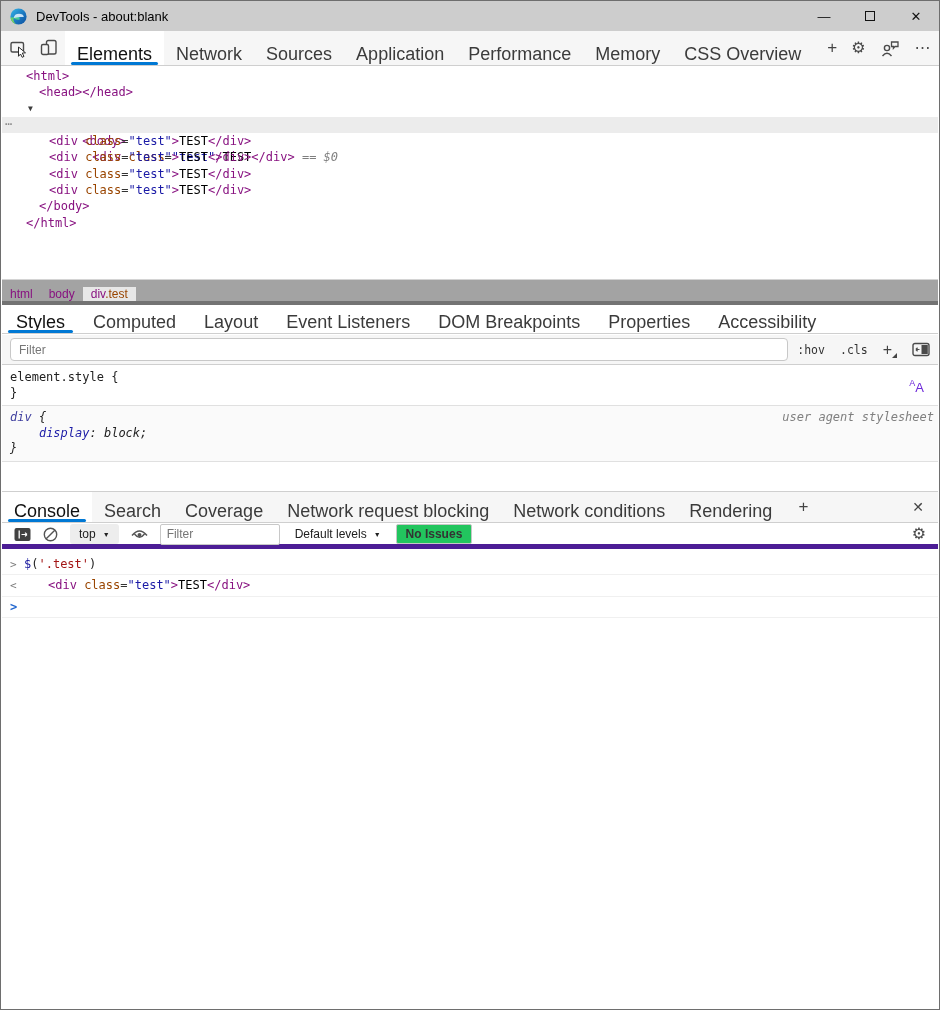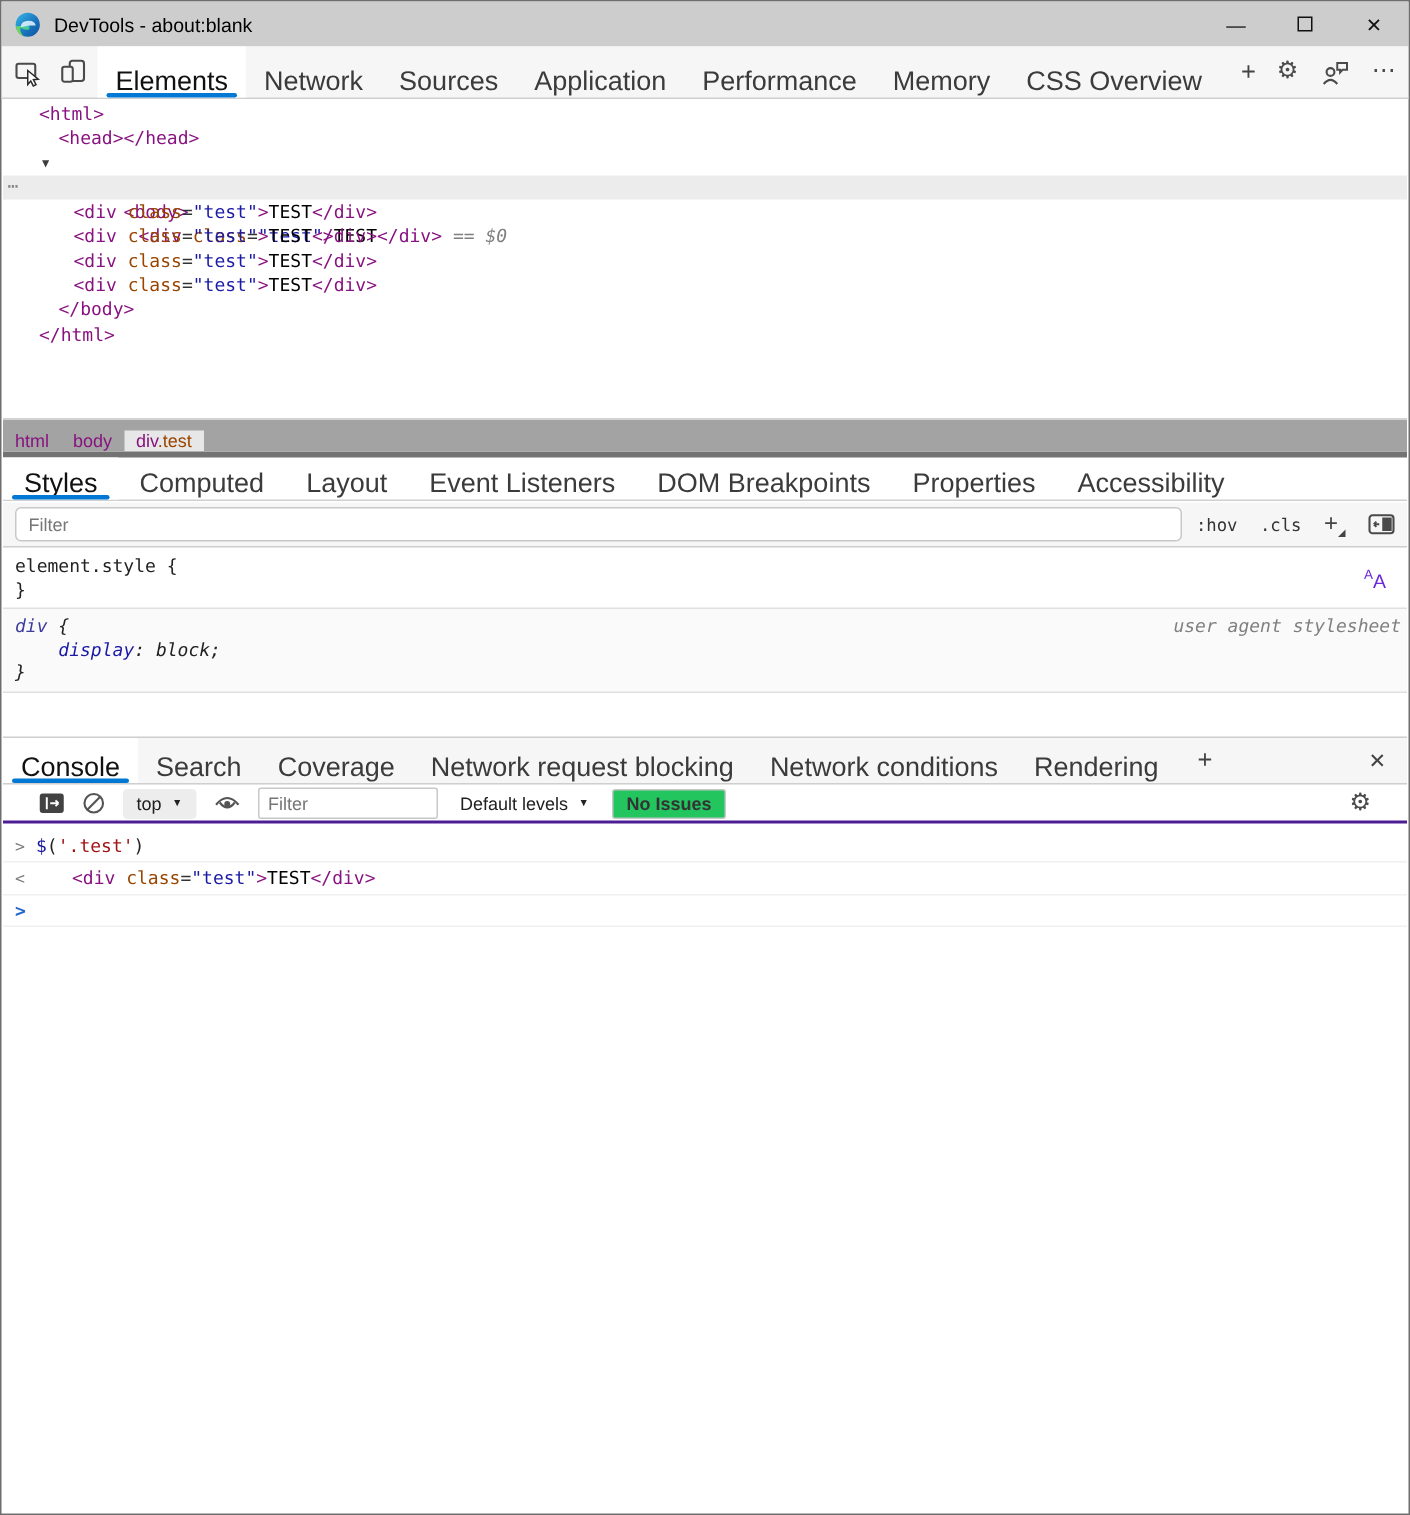--- a/index.html
+++ b/index.html
@@ -95,21 +95,21 @@
   .aa-icon .a-small { font-size:9px; vertical-align:6px; }
   .aa-icon .a-big { font-size:13px; }
 
   
   .drawer-tabs { position:absolute; top:490px; left:1px; right:1px; height:32px; background:#f6f6f6;
     border-top:1px solid #cfcfcf; border-bottom:1px solid #cfcfcf; display:flex; align-items:stretch; }
   .drawer-close { margin-left:auto; display:flex; align-items:center; padding-right:14px;
     font-size:14px; color:#444; }
 
   .console-toolbar { position:absolute; top:523px; left:1px; right:1px; height:25px; background:#fff;
-    border-bottom:2px solid #4c1d95; display:flex; align-items:center; padding:0 24px; gap:11px; }
+    border-bottom:5px solid #4c1d95; display:flex; align-items:center; padding:0 12px; gap:11px; }
   .ctx-dropdown { display:flex; align-items:center; gap:7px; background:#ededed; border-radius:3px;
     padding:3px 9px; font-size:12px; color:#202020; }
   .dd-arrow { font-size:7px; color:#222; }
   .console-filter { width:120px; height:21px; border:1px solid #c8c8c8; border-radius:2px; background:#fff;
     font-size:12px; padding:0 6px; color:#222; outline:none; font-family:"Liberation Sans",sans-serif; }
   .console-filter::placeholder { color:#767676; }
   .levels-dropdown { display:flex; align-items:center; gap:7px; font-size:12px; color:#202020; margin-left:4px; }
   .issues-badge { margin-left:4px; background:#22c55e; border:1px solid #c6c6c6; border-radius:2px;
     padding:2px 9px; font-size:12px; color:#333;font-weight:bold; }
   .console-gear { margin-left:auto; }

